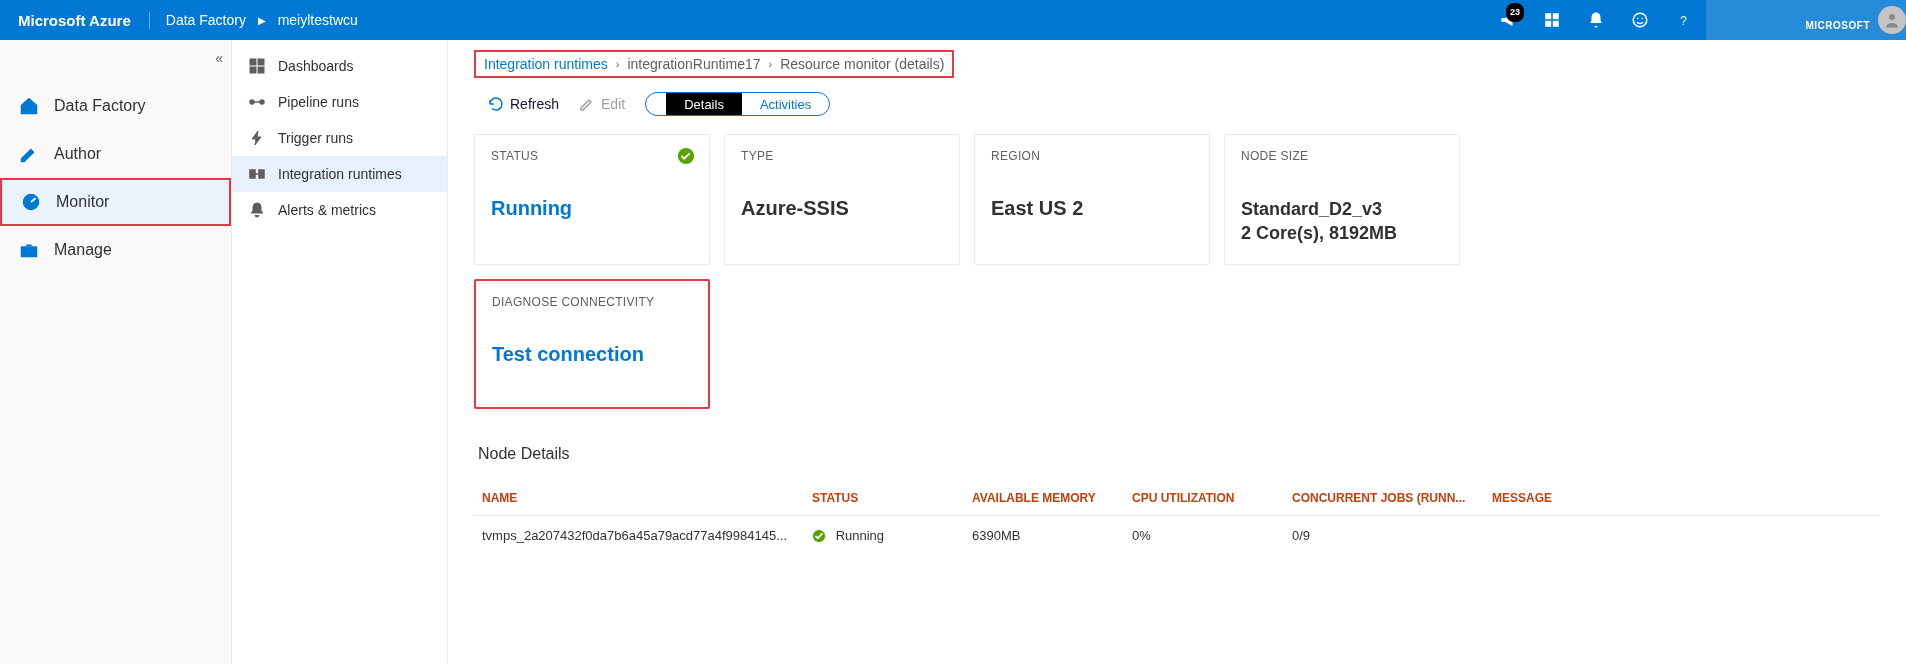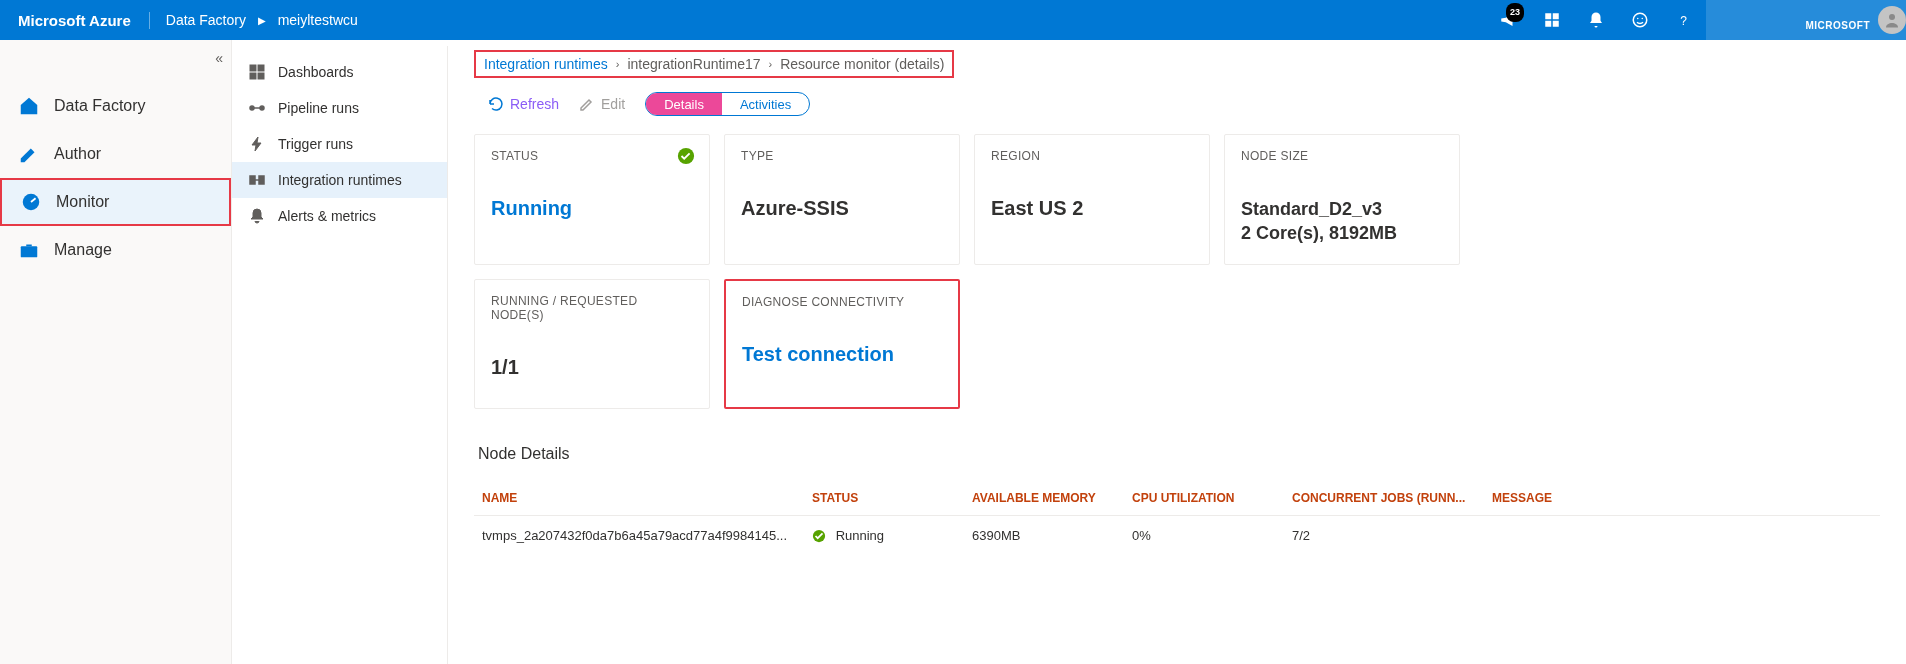--- a/index.html
+++ b/index.html
@@ -26,40 +26,40 @@
   
   .leftnav { width: 232px; border-right: 1px solid #edebe9; background: #faf9f8; position: relative; }
   .collapse-btn { position:absolute; top:10px; right:8px; font-size:14px; color:#605e5c;}
   .nav-item { display:flex; align-items:center; gap:14px; height:48px; padding-left:18px; font-size:16px; color:#323130; }
   .nav-item.first { margin-top: 42px; }
   .nav-item.active { background:#eaf3fb; border:2px solid #e63946; }
   .nav-item .nicon { width:22px; height:22px; display:flex; align-items:center; justify-content:center; }
   .nav-item .nicon svg { width:22px; height:22px; }
   
   
-  .subnav { width: 216px; border-right: 1px solid #edebe9; background:#fff; padding-top:8px;margin-top:6px; }
+  .subnav { width: 216px; border-right: 1px solid #edebe9; background:#fff; padding-top:8px; }
   .sub-item { display:flex; align-items:center; gap:12px; height:36px; padding-left:16px; font-size:14px; color:#323130; }
   .sub-item.active { background:#e6f1fb; }
   .sub-item .sicon { width:18px; height:18px; display:flex; align-items:center; justify-content:center; }
   .sub-item .sicon svg { width:16px; height:16px; fill:#605e5c; stroke:#605e5c; }
 
   
   .main { flex:1; padding: 10px 26px 0 26px; overflow:auto; }
   .bc-box { border:2px solid #e63946; padding:4px 8px; display:inline-flex; align-items:center; gap:8px; font-size:14px; }
   .bc-box a { color:#0078d4; text-decoration:none; }
   .bc-box .sep { color:#605e5c; font-size:11px; }
   .bc-box .cur { color:#605e5c; }
 
   .toolbar { display:flex; align-items:center; gap:20px; margin:14px 0 18px 14px; font-size:14px; }
-  .tbtn { display:flex; align-items:center; gap:6px; color:#8b5cf6; }
+  .tbtn { display:flex; align-items:center; gap:6px; color:#0f172a; }
   .tbtn.disabled { color:#a19f9d; }
   .tbtn svg { width:16px; height:16px; }
   .pill-group { background:#fff; border:1px solid #0078d4; border-radius:14px; display:flex; overflow:hidden; height:24px; }
   .pill { padding:0 18px; font-size:13px; display:flex; align-items:center; color:#0078d4; }
-  .pill.active { background:#ec4899; color:#fff; }
+  .pill.active { background:#000000; color:#fff;margin-left:20px; }
 
   .cards { display:flex; gap:14px; flex-wrap:wrap; margin-bottom:14px; }
   .card { width:236px; border:1px solid #edebe9; border-radius:2px; padding:14px 16px 18px; min-height:130px; position:relative; }
   .card.red { border:2px solid #e63946; }
   .card-label { font-size:12px; color:#605e5c; letter-spacing:.3px; margin-bottom:34px; }
   .card-val { font-size:20px; font-weight:600; }
   .card-val.blue { color:#0078d4; }
   .card-val.small2 { font-size:18px; line-height:1.35; }
   .status-ico { position:absolute; top:12px; right:14px; width:18px; height:18px; }
 
@@ -269,24 +269,20 @@
         <div class="card-label">NODE SIZE</div>
         <div class="card-val small2">
           <div>Standard_D2_v3</div>
           <div>2 Core(s), 8192MB</div>
         </div>
       </div>
     </div>
 
     
     <div class="cards">
-      <div class="card">
-        <div class="card-label">RUNNING / REQUESTED NODE(S)</div>
-        <div class="card-val">1/1</div>
-      </div>
       <div class="card red">
         <div class="card-label">DIAGNOSE CONNECTIVITY</div>
         <div class="card-val blue">Test connection</div>
       </div>
     </div>
 
     <div class="node-title">Node Details</div>
 
     <table class="nodes">
       <thead>
@@ -304,20 +300,20 @@
           <td>tvmps_2a207432f0da7b6a45a79acd77a4f9984145...</td>
           <td>
             <svg class="check" viewBox="0 0 16 16">
                 <circle cx="8" cy="8" r="7" fill="#57a300"></circle>
                 <path d="M4 8l2.5 2.5L12 5" stroke="#fff" stroke-width="2" fill="none"></path>
               </svg>
             <span>Running</span>
           </td>
           <td>6390MB</td>
           <td>0%</td>
-          <td>7/2</td>
+          <td>0/9</td>
           <td></td>
         </tr>
       </tbody>
     </table>
 
   </div>
 </div>
 
 </body></html>

